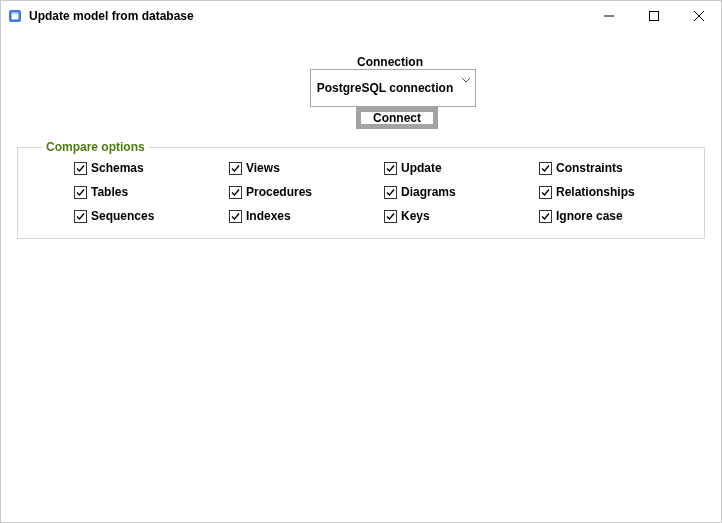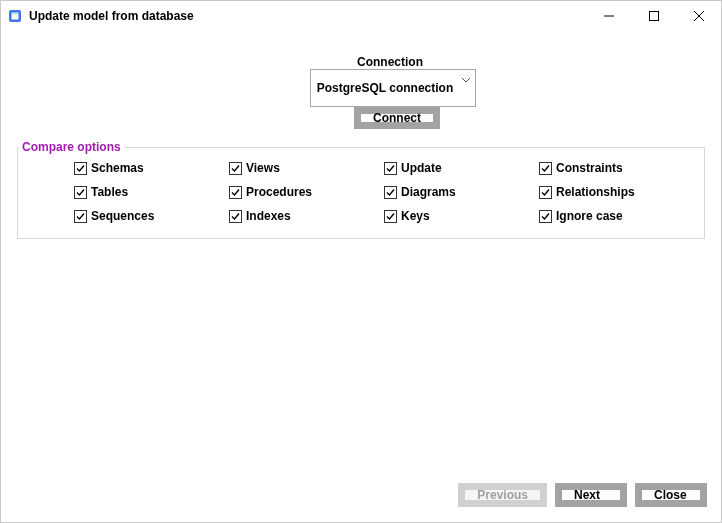--- a/index.html
+++ b/index.html
@@ -86,47 +86,48 @@
     position: absolute;
     right: 1px; top: 1px;
     width: 18px; height: 20px;
     display: flex; align-items: center; justify-content: center;
     pointer-events: none;
   }
   .btn {
     height: 22px;
     min-width: 68px;
     padding: 0 12px;
-    border: 7px solid #a3a3a3;
+    border: 5px solid #a3a3a3;
     background: #fdfdfd;
     font: inherit;
     display: inline-flex;
     align-items: center;
+    justify-content: center;
     cursor: default;
   }
   .btn.disabled {
     color: #a0a0a0;
     border-color: #d0d0d0;
     background: #f5f5f5;
   }
   .connect-btn { margin-left: 8px; min-width: 68px; }
   .groupbox {
     border: 1px solid #d6d6d6;
     padding: 12px 10px 6px 10px;
     margin: 0;
     position: relative;
   }
   .group-legend {
     position: absolute;
     top: -8px;
-    left: 0;
+    left: 24px;
     background: #fff;
     padding: 0 4px;
     font-size: 12px;
-    color: #a21caf;
+    color: #4d7c0f;
   }
   .opts-grid {
     display: grid;
     grid-template-columns: repeat(4, 1fr);
     column-gap: 10px;
     row-gap: 8px;
     padding-left: 46px;
     padding-right: 10px;
   }
   .chk {
@@ -317,25 +318,14 @@
         </label>
         <span></span>
           <span></span>
           <span></span>
 
       </div>
     </div>
 
   </div>
 
-  <div class="footer">
-    <div class="btn disabled">
-      <span>Previous</span>
-    </div>
-    <div class="btn">
-      <span>Next</span>
-    </div>
-    <div class="btn">
-      <span>Close</span>
-    </div>
-  </div>
 
 </div>
 
 </body></html>

